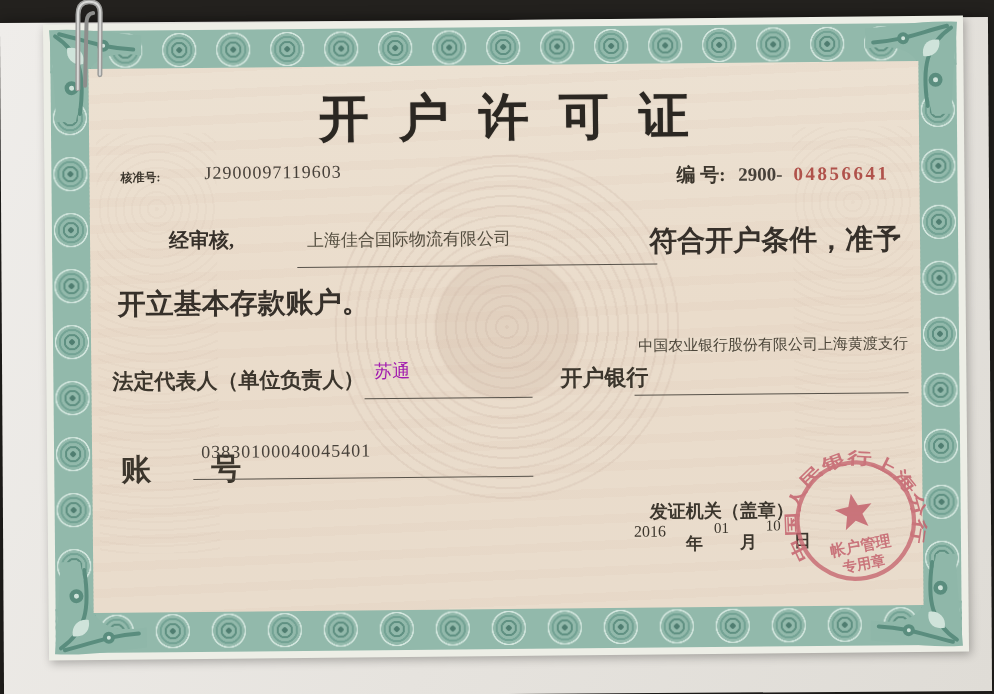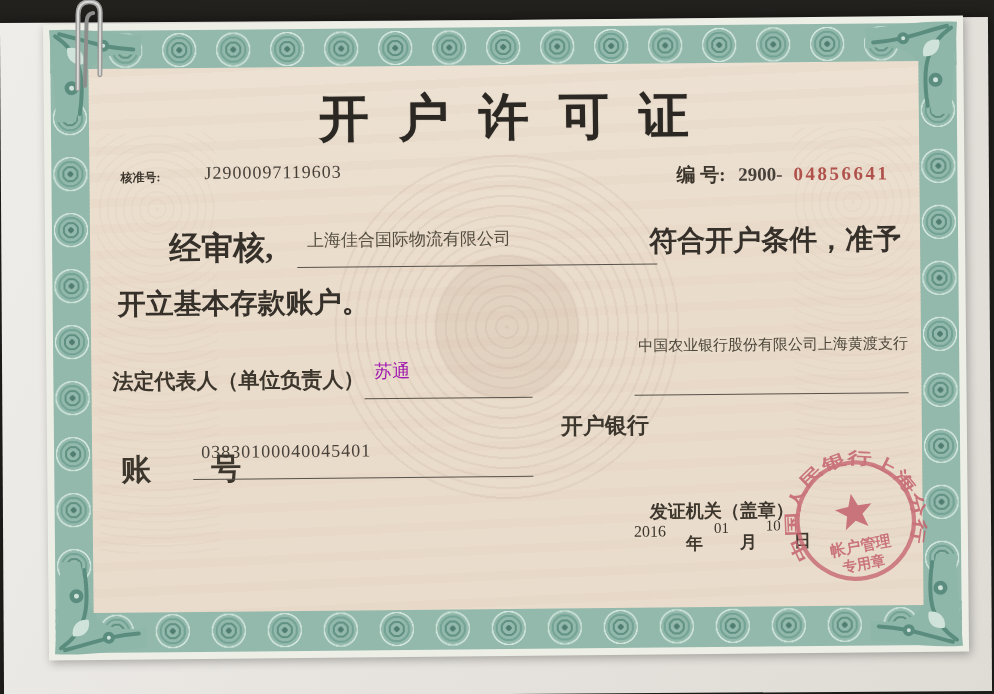--- a/index.html
+++ b/index.html
@@ -132,32 +132,32 @@
 
   <div class="t lbl" style="left:76px;top:146px;font-size:12px;">核准号:</div>
   <div class="t" style="left:160px;top:140px;font-size:18px;letter-spacing:1px;color:#47413a;">J2900097119603</div>
 
   <div class="t" style="left:632px;top:144px;font-size:19px;">
     <span class="lbl">编 号:</span>
     <span style="margin-left:8px;color:#47413a;font-weight:600;text-align:center;">2900-</span>
     <span class="serial-red" style="margin-left:6px;">04856641</span>
   </div>
 
-  <div class="t lbl" style="left:124px;top:204px;font-size:32px;color:#36302a;">经审核,</div>
+  <div class="t lbl" style="left:124px;top:204px;font-size:20px;color:#36302a;">经审核,</div>
   <div class="t" style="left:262px;top:207px;font-size:17px;color:#544e40;">上海佳合国际物流有限公司</div>
   <div class="uline" style="left:252px;top:245px;width:360px;"></div>
   <div class="t lbl" style="left:604px;top:204px;font-size:28px;color:#36302a;">符合开户条件，准予</div>
 
   <div class="t lbl" style="left:72px;top:262px;font-size:28px;color:#36302a;">开立基本存款账户。</div>
 
   <div class="t lbl" style="left:66px;top:344px;font-size:21px;">法定代表人（单位负责人）</div>
   <div class="t" style="left:328px;top:338px;font-size:18px;color:#a21caf;">苏通</div>
   <div class="uline" style="left:318px;top:377px;width:168px;"></div>
 
-  <div class="t lbl" style="left:514px;top:344px;font-size:22px;margin-top:48px;">开户银行</div>
+  <div class="t lbl" style="left:514px;top:344px;font-size:22px;">开户银行</div>
   <div class="t bank-val" style="left:592px;top:316px;width:276px;font-size:15px;color:#4c463a;">中国农业银行股份有限公司上海黄渡支行</div>
   <div class="uline" style="left:588px;top:376px;width:274px;"></div>
 
   <div class="t lbl" style="left:74px;top:426px;font-size:30px;">账　　号</div>
   <div class="t" style="left:154px;top:419px;font-size:18px;letter-spacing:1px;color:#47413a;">03830100040045401</div>
   <div class="uline" style="left:146px;top:456px;width:340px;"></div>
 
   <div class="t lbl" style="left:602px;top:481px;font-size:18px;">发证机关（盖章）</div>
   <div style="position:absolute;left:586px;top:500px;width:210px;height:42px;">
     <span class="t" style="left:0;top:4px;font-size:16px;">2016</span>

